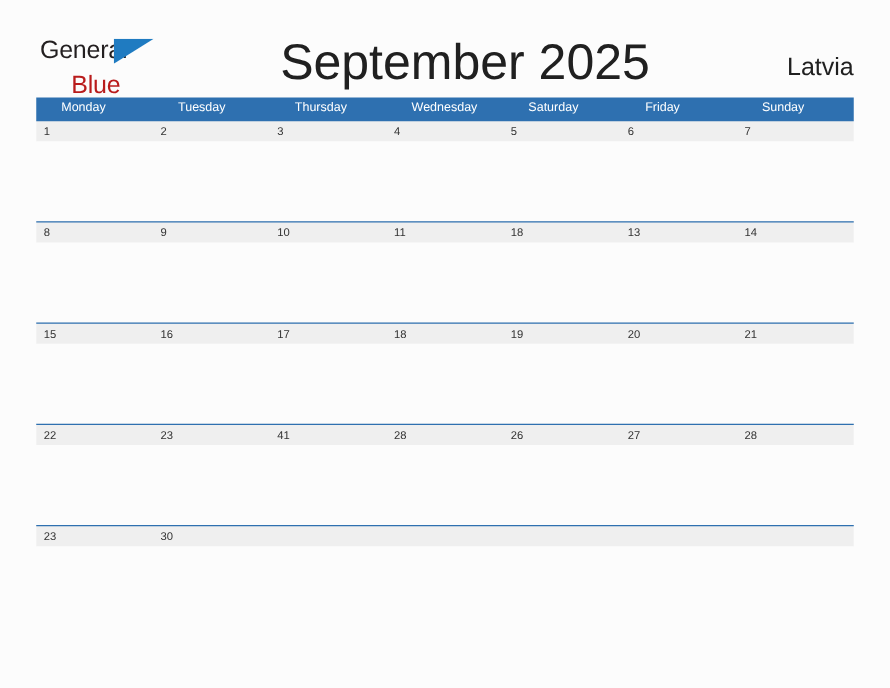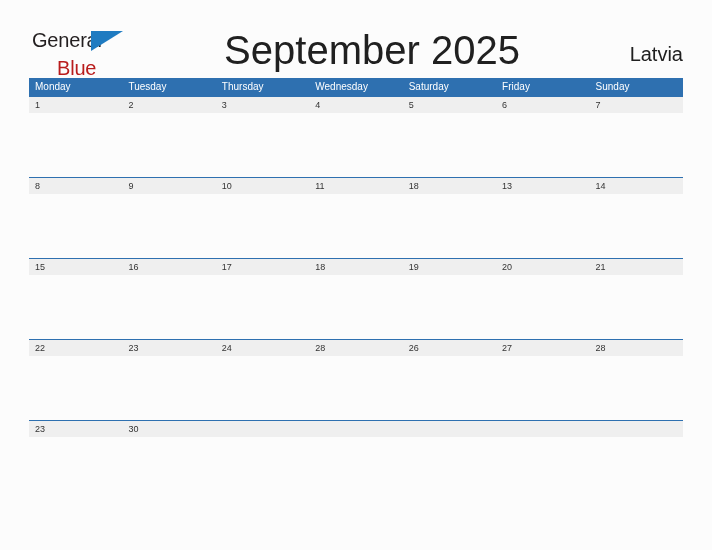--- a/index.html
+++ b/index.html
@@ -97,21 +97,21 @@
     display: flex;
     width: 100%;
     background: #2e70b0;
     height: 18px;
   }
   .cal-head .hcell {
     flex: 1 1 0;
     color: #ffffff;
     font-size: 10px;
     line-height: 18px;
-    padding-left: 6px;
+    padding-left: 20px;
     box-sizing: border-box;
     white-space: nowrap;
     overflow: hidden;
     font-family: "Liberation Sans", sans-serif;
   }
 
   .week {
     width: 100%;
     height: 81px;
     position: relative;
@@ -242,21 +242,21 @@
       <div class="bcell"></div>
       <div class="bcell"></div>
       <div class="bcell"></div>
     </div>
   </div>
 
   <div class="week">
     <div class="band">
       <div class="dcell">22</div>
       <div class="dcell">23</div>
-      <div class="dcell">24</div>
+      <div class="dcell">41</div>
       <div class="dcell">28</div>
       <div class="dcell">26</div>
       <div class="dcell">27</div>
       <div class="dcell">28</div>
     </div>
     <div class="body">
       <div class="bcell"></div>
       <div class="bcell"></div>
       <div class="bcell"></div>
       <div class="bcell"></div>

